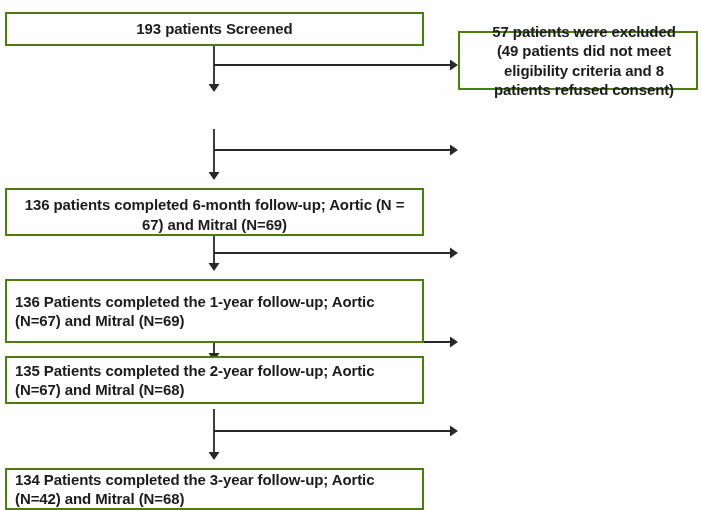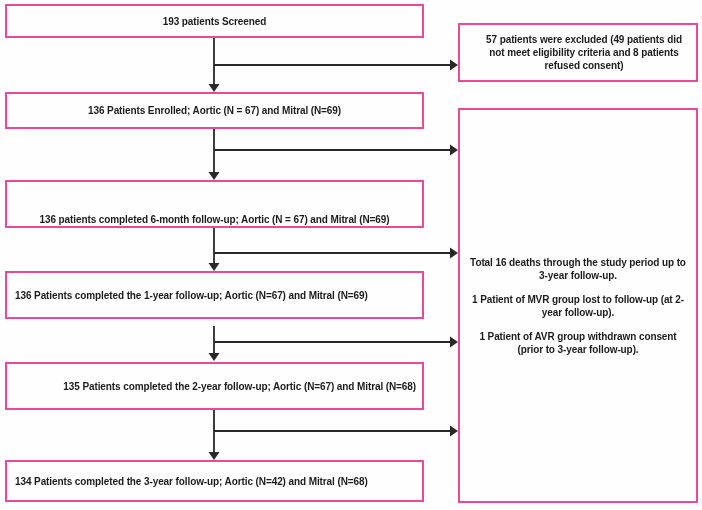--- a/index.html
+++ b/index.html
@@ -12,29 +12,30 @@
     overflow: hidden;
   }
   #arrow-layer {
     position: absolute;
     left: 0; top: 0;
     width: 702px; height: 510px;
   }
   .fbox {
     position: absolute;
     box-sizing: border-box;
-    border: 2px solid #ec4899;
+    border: 2px solid #4d7c0f;
     background: #fefefe;
     display: flex;
     align-items: center;
-    font-size: 10px;
+    font-size: 15px;
     font-weight: bold;
     color: #1c1c1c;
     line-height: 1.3;
     letter-spacing: -0.1px;
+    margin-top: 8px;
   }
   .col-left  { left: 5px;  width: 419px; }
   .col-right { left: 458px; width: 240px; }
   .txt-center { justify-content: center; text-align: center; }
   .txt-left   { justify-content: flex-start; text-align: left; padding-left: 8px; padding-right: 6px; }
   .pad-sm { padding-left: 12px; padding-right: 12px; align-items: flex-end; }
   .stack {
     flex-direction: column;
     justify-content: center;
     gap: 11px;
@@ -96,43 +97,35 @@
         <line x1="214" y1="431" x2="451" y2="431"></line>
         <polygon points="450,425.5 450,436.5 458,431" stroke="none"></polygon>
       </g>
     </g>
   </svg>
 
   <div class="fbox col-left txt-center" style="top:4px; height:34px;">
     <span>193 patients Screened</span>
   </div>
 
-  <div class="fbox col-left txt-center" style="top:92px; height:37px;">
-    <span>136 Patients Enrolled; Aortic (N = 67) and Mitral (N=69)</span>
-  </div>
 
   <div class="fbox col-left txt-center pad-sm" style="top:180px; height:48px;">
     <span>136 patients completed 6-month follow-up; Aortic (N = 67) and Mitral (N=69)</span>
   </div>
 
-  <div class="fbox col-left txt-left" style="top:271px; height:48px;">
+  <div class="fbox col-left txt-left" style="top:271px; height:64px;">
     <span>136 Patients completed the 1-year follow-up; Aortic (N=67) and Mitral (N=69)</span>
   </div>
 
-  <div class="fbox col-left txt-left" style="top:362px; height:48px;justify-content:flex-end;">
+  <div class="fbox col-left txt-left" style="top:348px; height:48px;justify-content:flex-end;">
     <span>135 Patients completed the 2-year follow-up; Aortic (N=67) and Mitral (N=68)</span>
   </div>
 
   <div class="fbox col-left txt-left" style="top:460px; height:42px;">
     <span>134 Patients completed the 3-year follow-up; Aortic (N=42) and Mitral (N=68)</span>
   </div>
 
   <div class="fbox col-right txt-center" style="top:23px; height:59px; padding-left:22px; padding-right:10px;">
     <span>57 patients were excluded (49 patients did not meet eligibility criteria and 8 patients refused consent)</span>
   </div>
 
-  <div class="fbox col-right txt-center stack" style="top:108px; height:395px;">
-    <p>Total 16 deaths through the study period up to 3-year follow-up.</p>
-    <p>1 Patient of MVR group lost to follow-up (at 2-year follow-up).</p>
-    <p>1 Patient of AVR group withdrawn consent (prior to 3-year follow-up).</p>
-  </div>
 
 </div>
 
 </body></html>

